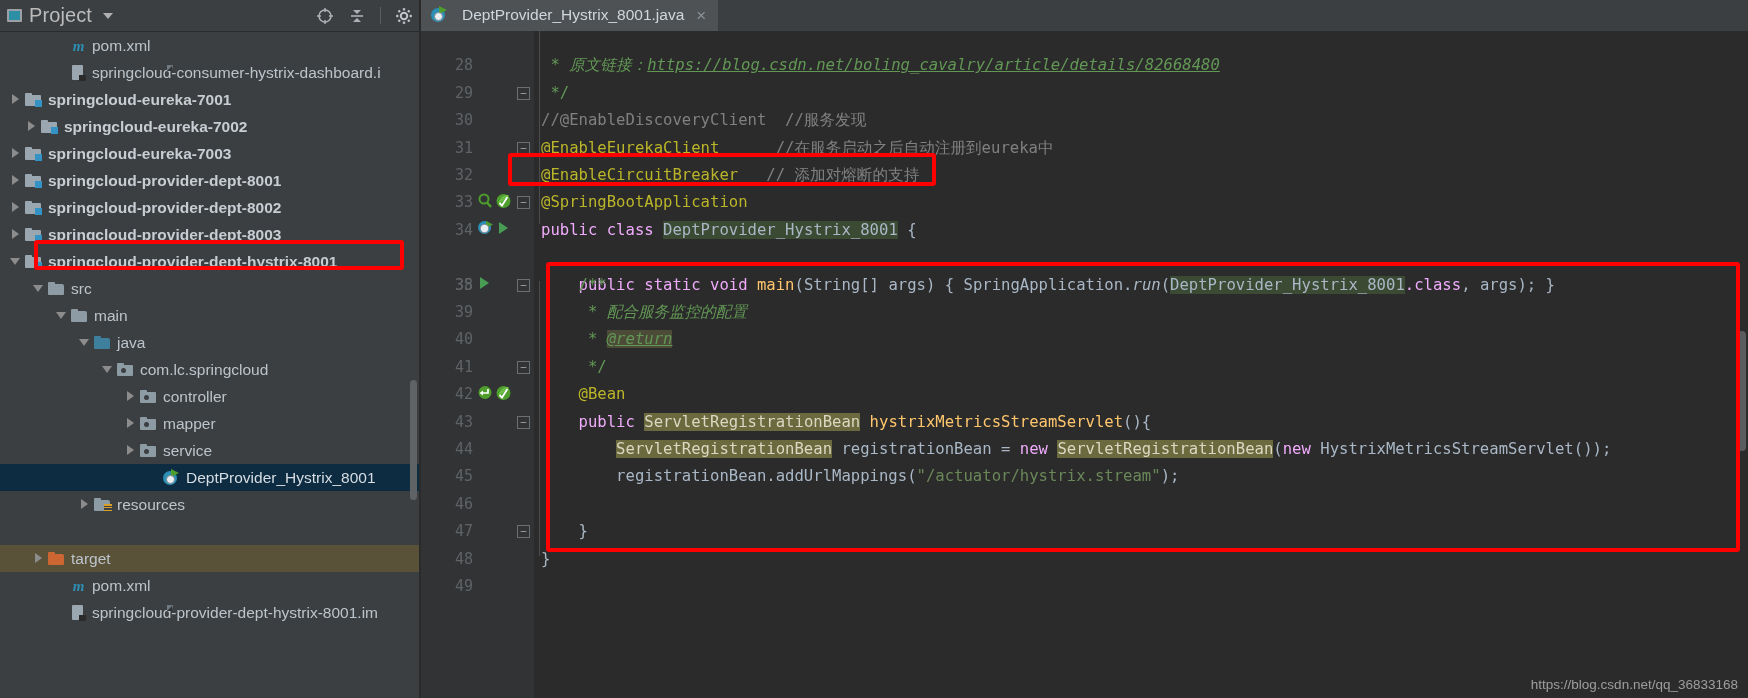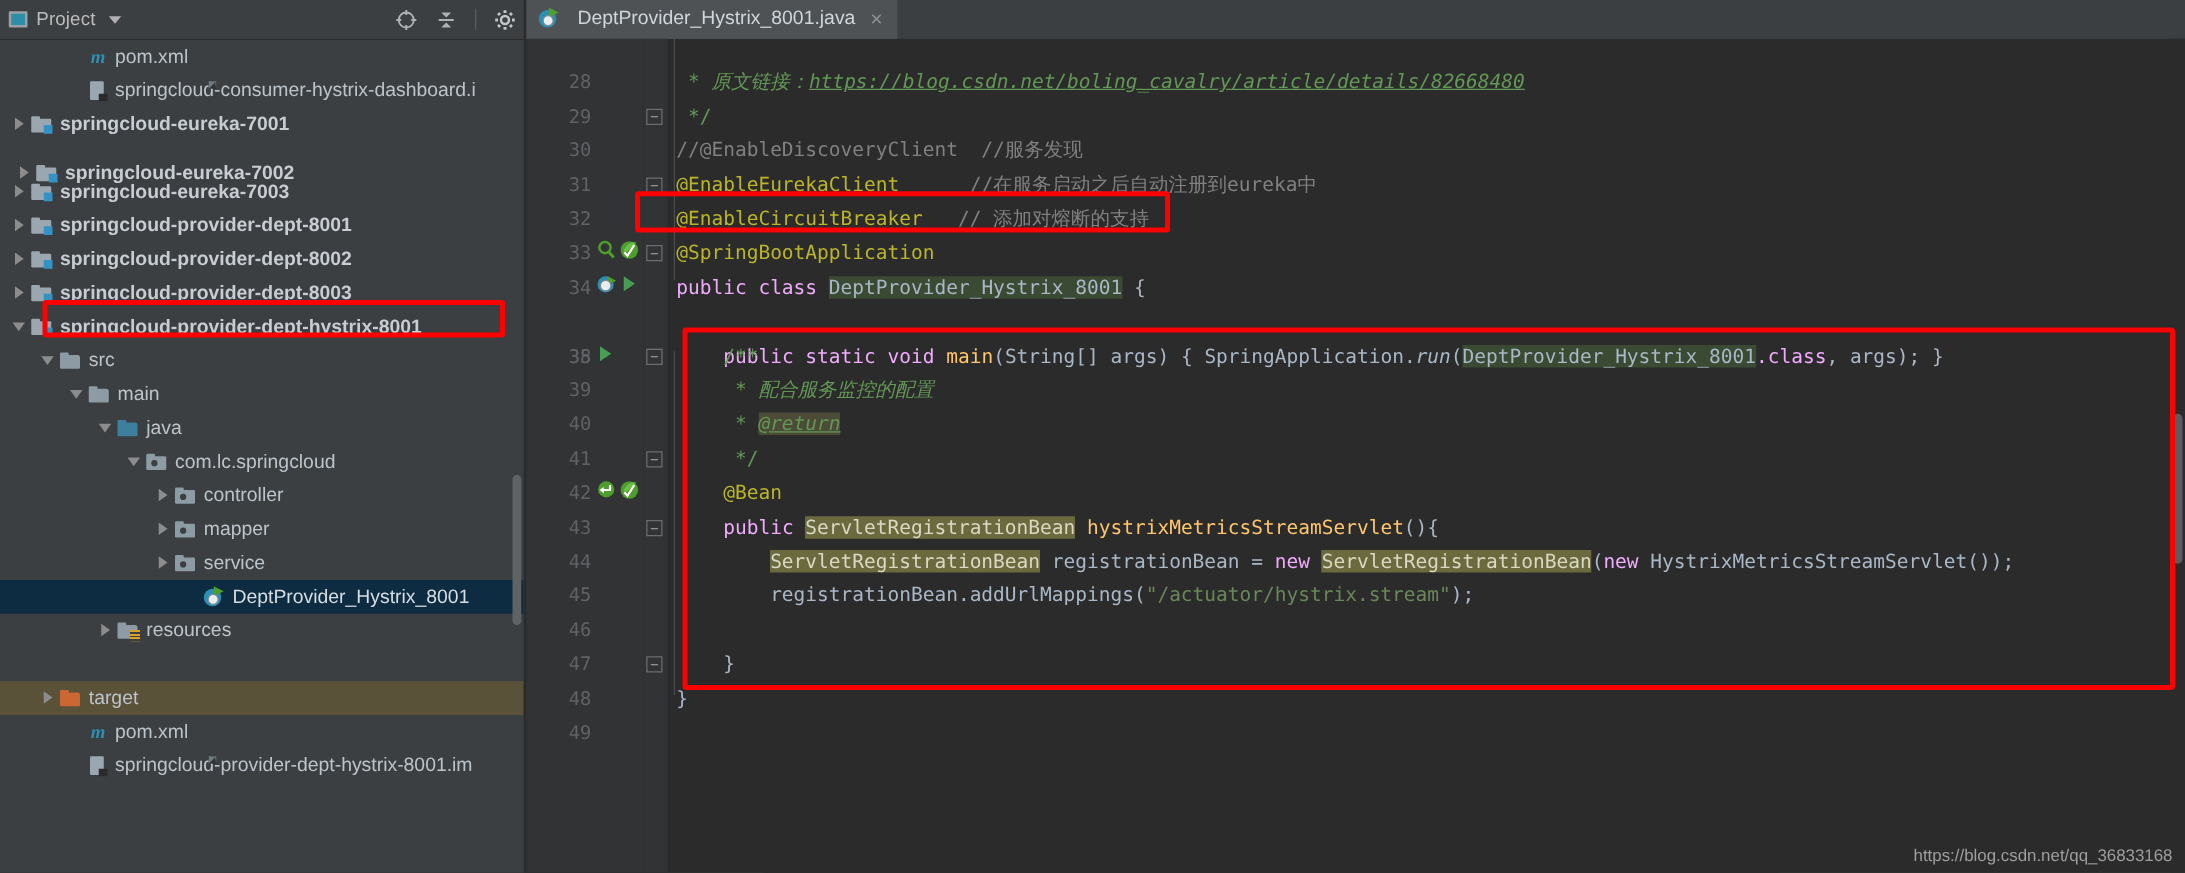--- a/index.html
+++ b/index.html
@@ -16,21 +16,21 @@
     position:absolute;left:0;top:0;width:419px;height:698px;
     background:#3c3f41;overflow:hidden;
   }
   #toolwin-header{
     position:relative;height:31px;background:#3c3f41;
     border-bottom:1px solid #2b2b2b;
     display:flex;align-items:center;
   }
   .tw-title{
     display:flex;align-items:center;gap:7px;padding-left:7px;
-    color:#bbbbbb;font-size:15px;letter-spacing:.1px;
+    color:#bbbbbb;font-size:20px;letter-spacing:.1px;
   }
   .tw-proj-icon{
     width:15px;height:13px;border:2px solid #9aa0a6;border-radius:1px;
     box-sizing:border-box;background:#2d8fa5;
     display:inline-block;
   }
   .caret-down{
     width:0;height:0;border-left:5px solid transparent;border-right:5px solid transparent;
     border-top:6px solid #b0b0b0;display:inline-block;margin-left:4px;
   }
@@ -225,21 +225,21 @@
         <div class="row bold" style="top: 54px; position: absolute; left: 0px; width: 419px;">
           <span style="display: inline-block; width: 10px; flex: 0 0 10px;"></span>
           <span class="arrow r"></span>
           <span class="ico ic-module">
             <span class="tab"></span>
             <span class="body"></span>
             <span class="badge"></span>
           </span>
           <span class="lbl">springcloud-eureka-7001</span>
         </div>
-        <div class="row bold" style="top: 81px; position: absolute; left: 4px; width: 419px; margin-top: 12px;">
+        <div class="row bold" style="top: 81px; position: absolute; left: 16px; width: 419px;">
           <span style="display: inline-block; width: 10px; flex: 0 0 10px;"></span>
           <span class="arrow r"></span>
           <span class="ico ic-module">
             <span class="tab"></span>
             <span class="body"></span>
             <span class="badge"></span>
           </span>
           <span class="lbl">springcloud-eureka-7002</span>
         </div>
         <div class="row bold" style="top: 108px; position: absolute; left: 0px; width: 419px;">

